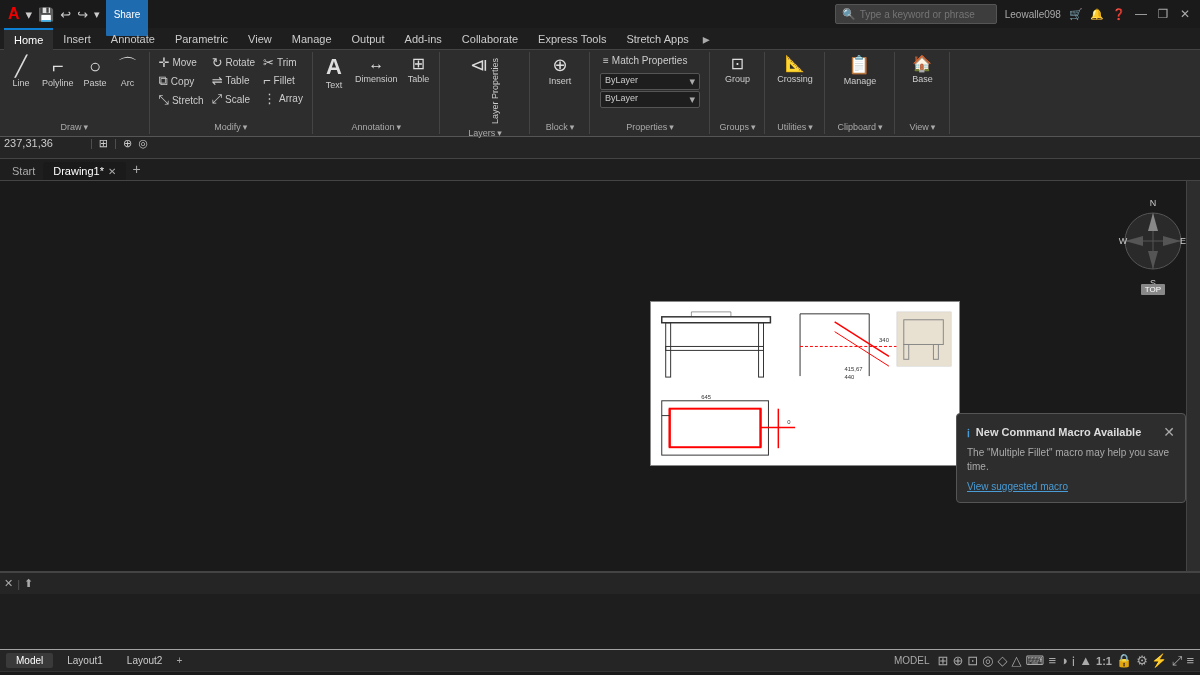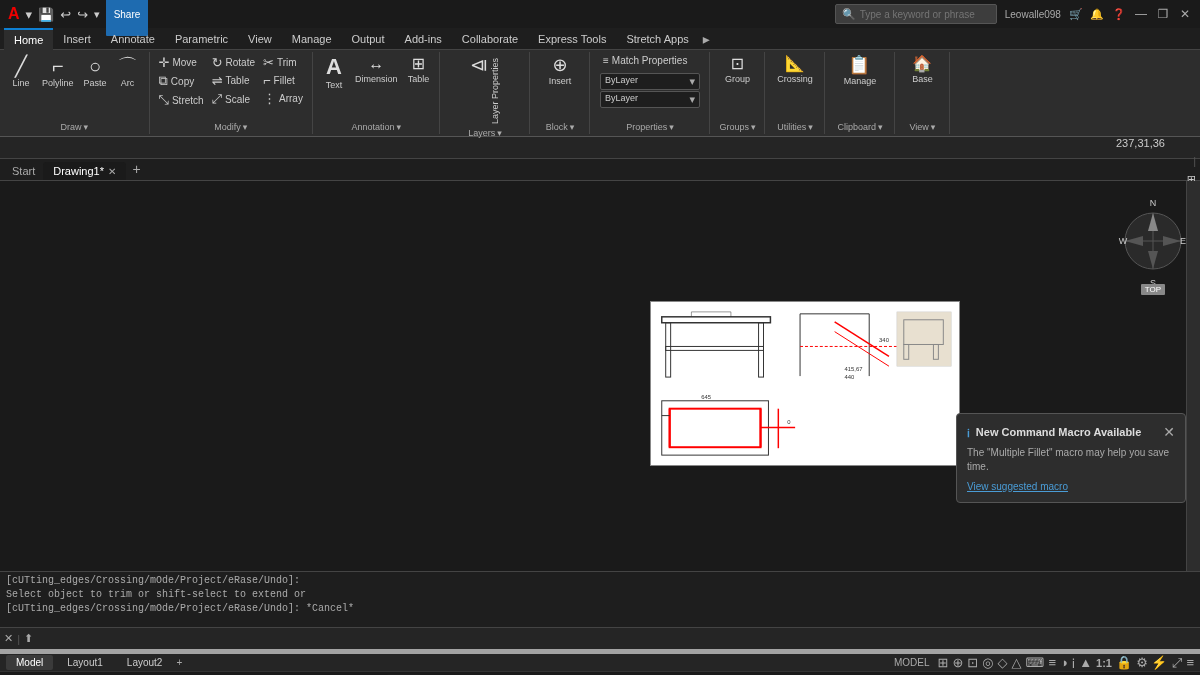--- a/index.html
+++ b/index.html
@@ -105,26 +105,25 @@
     }
     .ribbon-btn-small .icon { font-size: 13px; }
     .ribbon-col { display: flex; flex-direction: column; gap: 1px; justify-content: center; }
 
     
     #subtoolbar {
       height: 22px;
       background: #252525;
       border-bottom: 1px solid #444;
       display: flex;
-      align-items: flex-end;
+      align-items: flex-start;
       padding: 0 4px;
       gap: 6px;
       color: #ccc;
       font-size: 11px;
-      flex-direction: column;
     }
     .tab-bar {
       height: 22px;
       background: #1e1e1e;
       border-bottom: 1px solid #444;
       display: flex;
       align-items: flex-end;
       padding-left: 4px;
     }
     .doc-tab {
@@ -214,21 +213,21 @@
       color: #ddd;
       font-size: 11px;
       font-family: 'Courier New', monospace;
       flex: 1;
     }
 
     
     #statusbar {
       height: 22px;
       background: #252525;
-      border-top: 5px solid #a3a3a3;
+      border-top: 1px solid #a3a3a3;
       display: flex;
       align-items: center;
       padding: 0 6px;
       gap: 8px;
       color: #aaa;
       font-size: 10px;
     }
     .status-tabs {
       display: flex;
       align-items: center;
@@ -698,25 +697,20 @@
         <span>New Command Macro Available</span>
       </div>
       <span class="notif-close">✕</span>
     </div>
     <div class="notif-body">The "Multiple Fillet" macro may help you save time.</div>
     <span class="notif-link">View suggested macro</span>
   </div>
 </div>
 
 <div id="cmdline">
-  <div class="cmd-history">
-    <p>[cUTting_edges/Crossing/mOde/Project/eRase/Undo]:</p>
-    <p>Select object to trim or shift-select to extend or</p>
-    <p>[cUTting_edges/Crossing/mOde/Project/eRase/Undo]: *Cancel*</p>
-  </div>
   <div class="cmd-input-row">
     <span style="color:#aaa;cursor:pointer;">✕</span>
     <span style="color:#555;">|</span>
     <span style="color:#aaa;cursor:pointer;">⬆</span>
   </div>
 </div>
 
 <div id="statusbar">
   <div class="status-tabs">
     <div class="status-tab active">Model</div>

